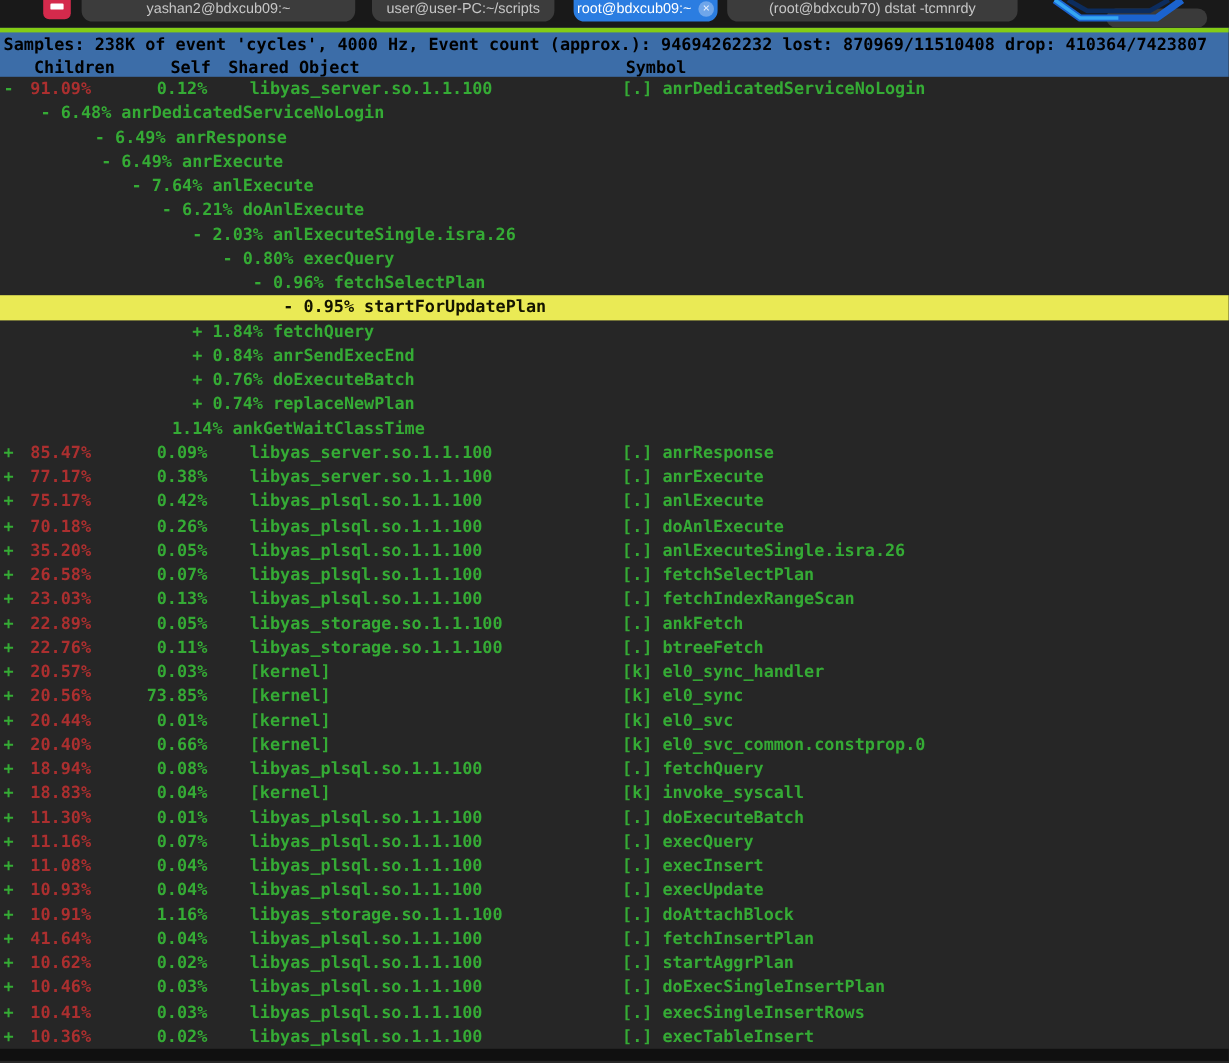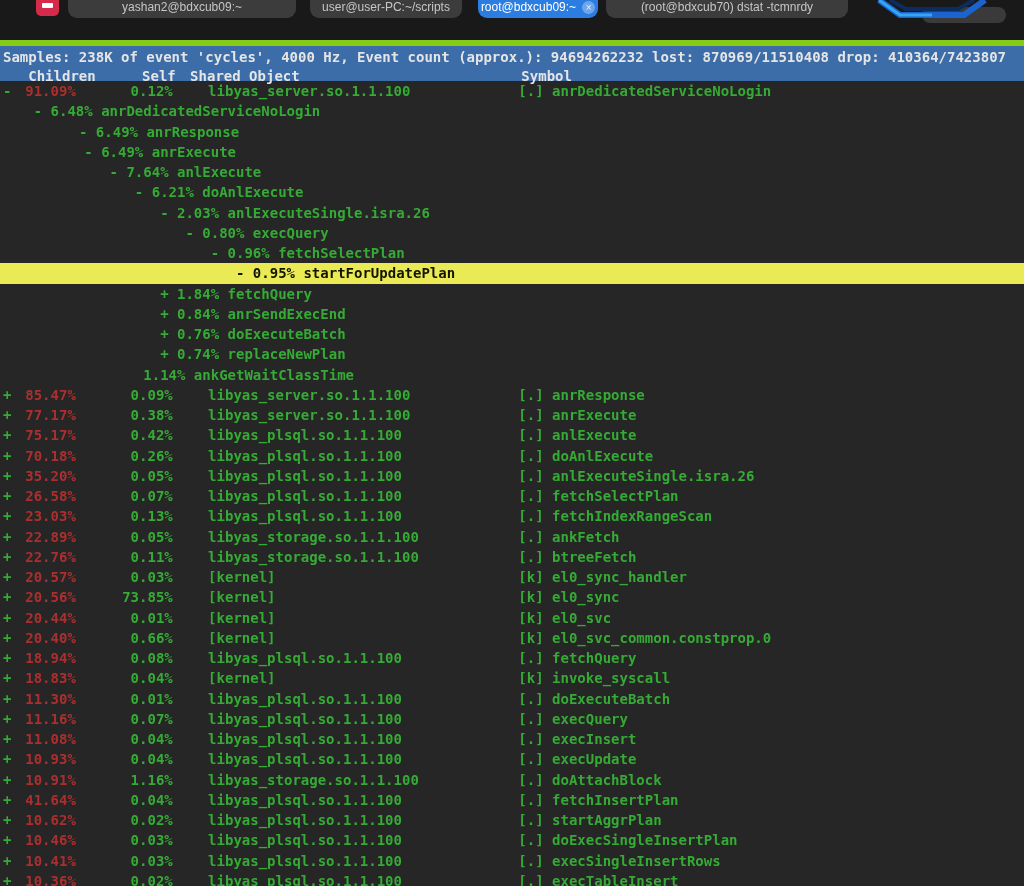--- a/index.html
+++ b/index.html
@@ -2,39 +2,39 @@
 <html style="--background: #262626; --header_bg: #3c6da8; --green: #35ab35; --red: #ab2f2f; --selected_bg: #eaea55; --selected_text: #141400; --active_tab: #2b7de1; --tab_bg: #3c3c3c; --footer_bg: #101010; --app_button: #d42a4c; --logo_blue: #1b63cf; --logo_blue_light: #35a6f2;"><head>
 <meta charset="utf-8">
 <style>
   html,body{margin:0;padding:0;}
   body{
     width:1024px;height:886px;overflow:hidden;
     background:var(--background,#262626);
     font-family:"DejaVu Sans Mono",monospace;
   }
   
-  .tabbar{position:relative;height:40px;background:#191919;overflow:hidden;}
+  .tabbar{position:relative;height:23px;background:#191919;overflow:hidden;}
   .appbtn{position:absolute;left:36px;top:-6px;width:23px;height:22px;
     background:var(--app_button,#d42a4c);border-radius:5px;}
   .appbtn .glyph{position:absolute;left:6px;top:9px;width:11px;height:5px;background:#fff;border-radius:1px;}
   .tab{position:absolute;top:-9px;height:27px;background:var(--tab_bg,#3c3c3c);
     border-radius:9px;color:#c6c6c6;font:12px "Liberation Sans",sans-serif;
     display:flex;align-items:flex-end;justify-content:center;gap:6px;
     padding-bottom:4px;box-sizing:border-box;white-space:nowrap;}
   .tab.active{background:var(--active_tab,#2b7de1);color:#fff;}
   .t0{left:68px;width:228px}.t1{left:310px;width:152px}
   .t2{left:478px;width:120px}.t3{left:606px;width:242px}
   .tab .close{width:13px;height:13px;border-radius:50%;background:rgba(255,255,255,.32);
     color:#eaf3ff;font-size:10px;line-height:13px;text-align:center;margin-bottom:0px;}
   .ghost-tab{position:absolute;left:922px;top:7px;width:84px;height:16px;
     background:#3a3a3a;border-radius:8px;}
   .logo{position:absolute;left:876px;top:0px;}
   
-  .perf-head{background:var(--header_bg,#3c6da8);border-top:6px solid #84cc16;
-    height:41px;box-sizing:border-box;color:#e5e5e5;
+  .perf-head{background:var(--header_bg,#3c6da8);border-top:4px solid #84cc16;
+    height:41px;box-sizing:border-box;color:#000000;
     font-size:14px;font-weight:bold;padding:2px 0 0 3px;}
   .perf-head .line{position:relative;height:19px;line-height:19px;white-space:pre;}
   .perf-head .col{position:absolute;top:0;}
   .h-ch{left:1ch;width:10ch;text-align:right;}
   .h-sf{left:11ch;width:9.5ch;text-align:right;}
   .h-dso{left:22.2ch;}
   .h-sym{left:61.5ch;}
   
   .rows{position:relative;padding-left:3px;font-size:14px;font-weight:bold;
     color:var(--green,#35ab35);}

